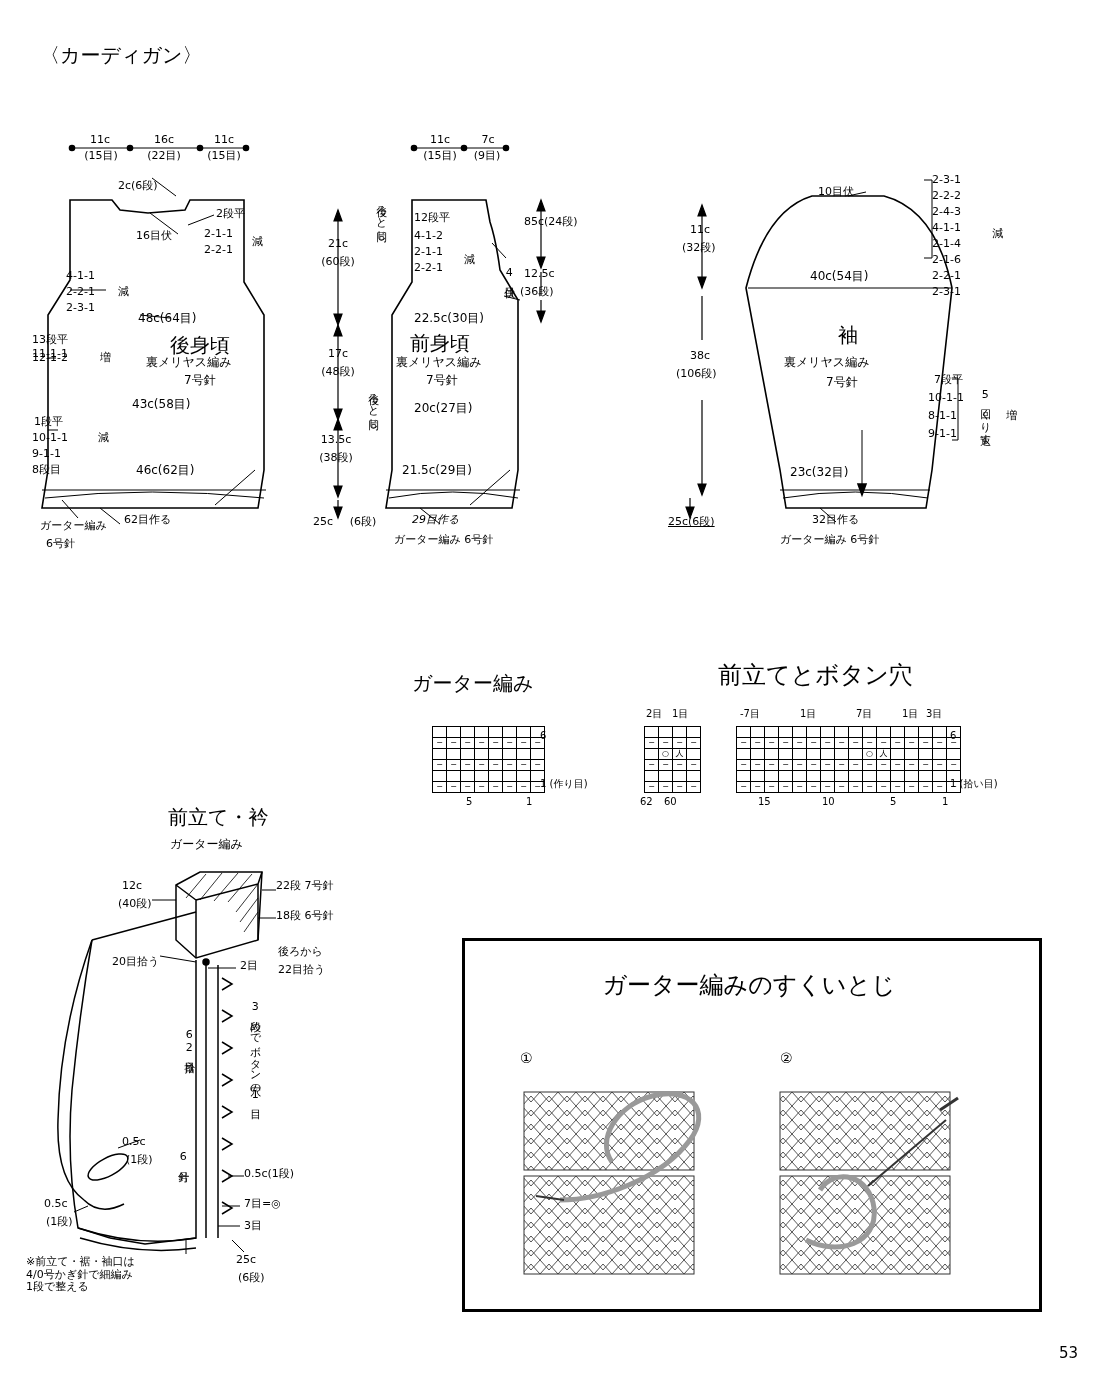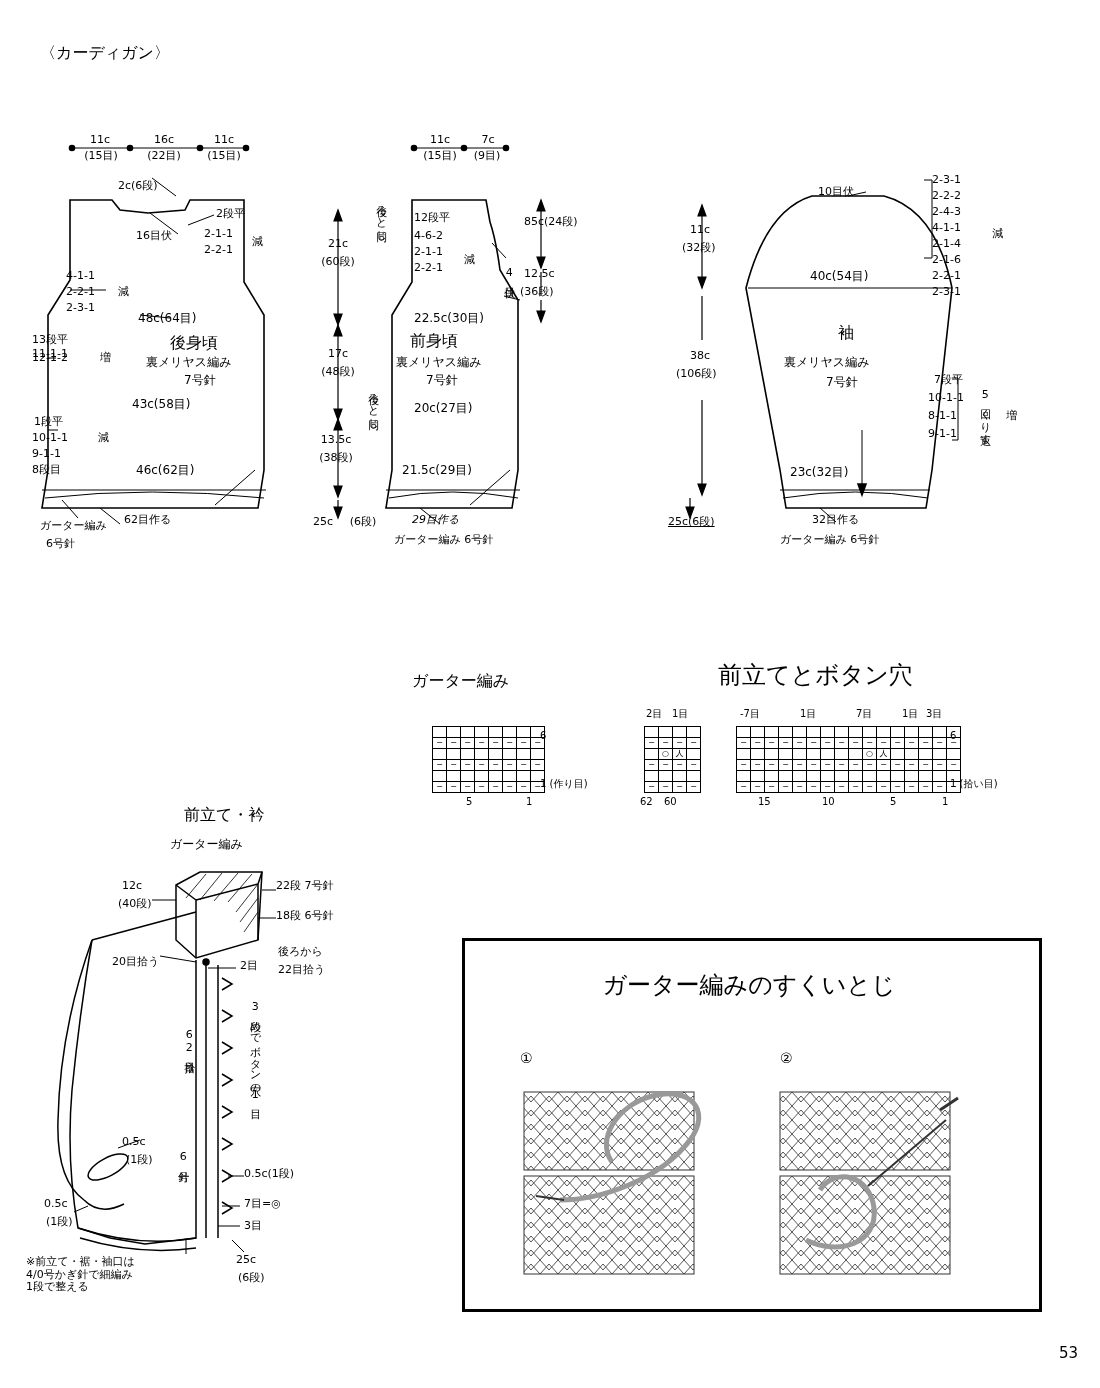--- a/index.html
+++ b/index.html
@@ -8,21 +8,21 @@
     background:#fff;color:#000;
     font-family:"DejaVu Sans","Liberation Sans",sans-serif;
     overflow:hidden;
   }
   .t{position:absolute;white-space:pre;line-height:1.15;}
   .tc{position:absolute;white-space:pre;line-height:1.12;text-align:center;}
   .small{font-size:12px;}
   .xsmall{font-size:11px;}
   .tiny{font-size:10px;}
   .med{font-size:14px;}
-  .big{font-size:16px;}
+  .big{font-size:20px;}
   .huge{font-size:24px;}
   .vert{writing-mode:vertical-rl;text-orientation:upright;}
   svg{position:absolute;left:0;top:0;overflow:visible;}
   .pageno{position:absolute;right:22px;bottom:26px;font-size:15px;}
   .box{position:absolute;border:3px solid #000;background:#fff;}
   .gridtbl{position:absolute;border-collapse:collapse;}
   .gridtbl td{border:1px solid #000;width:13px;height:10px;padding:0;font-size:8px;text-align:center;line-height:10px;}
 </style>
 </head>
 <body>
@@ -204,21 +204,21 @@
 <div class="tc xsmall" style="left:306px;top:434px;width:60px;">13.5c</div>
 <div class="tc xsmall" style="left:306px;top:452px;width:60px;">(38段)</div>
 <div class="tc xsmall" style="left:300px;top:516px;width:46px;">25c</div>
 <div class="tc xsmall" style="left:340px;top:516px;width:46px;">(6段)</div>
 
 <div class="tc xsmall" style="left:418px;top:134px;width:44px;">11c</div>
 <div class="tc xsmall" style="left:414px;top:150px;width:52px;">(15目)</div>
 <div class="tc xsmall" style="left:468px;top:134px;width:40px;">7c</div>
 <div class="tc xsmall" style="left:464px;top:150px;width:46px;">(9目)</div>
 <div class="t xsmall" style="left:414px;top:212px;">12段平</div>
-<div class="t xsmall" style="left:414px;top:230px;">4-6-2</div>
+<div class="t xsmall" style="left:414px;top:230px;">4-1-2</div>
 <div class="t xsmall" style="left:414px;top:246px;">2-1-1</div>
 <div class="t xsmall" style="left:414px;top:262px;">2-2-1</div>
 <div class="t xsmall" style="left:464px;top:254px;">減</div>
 <div class="t xsmall vert" style="left:502px;top:266px;">4目伏</div>
 <div class="t xsmall" style="left:524px;top:216px;">85c(24段)</div>
 <div class="t xsmall" style="left:524px;top:268px;">12.5c</div>
 <div class="t xsmall" style="left:520px;top:286px;">(36段)</div>
 <div class="t xsmall vert" style="left:374px;top:198px;">後ろと同じ</div>
 <div class="t xsmall vert" style="left:366px;top:386px;">後ろと同じ</div>
 <div class="t small" style="left:414px;top:312px;">22.5c(30目)</div>
@@ -492,21 +492,21 @@
       </tr>
 </tbody>
   </table>
 <div class="t tiny" style="left:950px;top:730px;">6</div>
 <div class="t tiny" style="left:950px;top:778px;">1 (拾い目)</div>
 <div class="t tiny" style="left:758px;top:796px;">15</div>
 <div class="t tiny" style="left:822px;top:796px;">10</div>
 <div class="t tiny" style="left:890px;top:796px;">5</div>
 <div class="t tiny" style="left:942px;top:796px;">1</div>
 
-<div class="t big" style="left:168px;top:806px;margin-left:16px;">前立て・衿</div>
+<div class="t big" style="left:168px;top:806px;">前立て・衿</div>
 <div class="t small" style="left:170px;top:838px;">ガーター編み</div>
 <div class="t xsmall" style="left:122px;top:880px;">12c</div>
 <div class="t xsmall" style="left:118px;top:898px;">(40段)</div>
 <div class="t xsmall" style="left:276px;top:880px;">22段 7号針</div>
 <div class="t xsmall" style="left:276px;top:910px;">18段 6号針</div>
 <div class="t xsmall" style="left:278px;top:946px;">後ろから</div>
 <div class="t xsmall" style="left:278px;top:964px;">22目拾う</div>
 <div class="t xsmall" style="left:112px;top:956px;">20目拾う</div>
 <div class="t xsmall" style="left:240px;top:960px;">2目</div>
 <div class="t xsmall vert" style="left:248px;top:1000px;height:130px;">3段めでボタン穴の1目</div>

